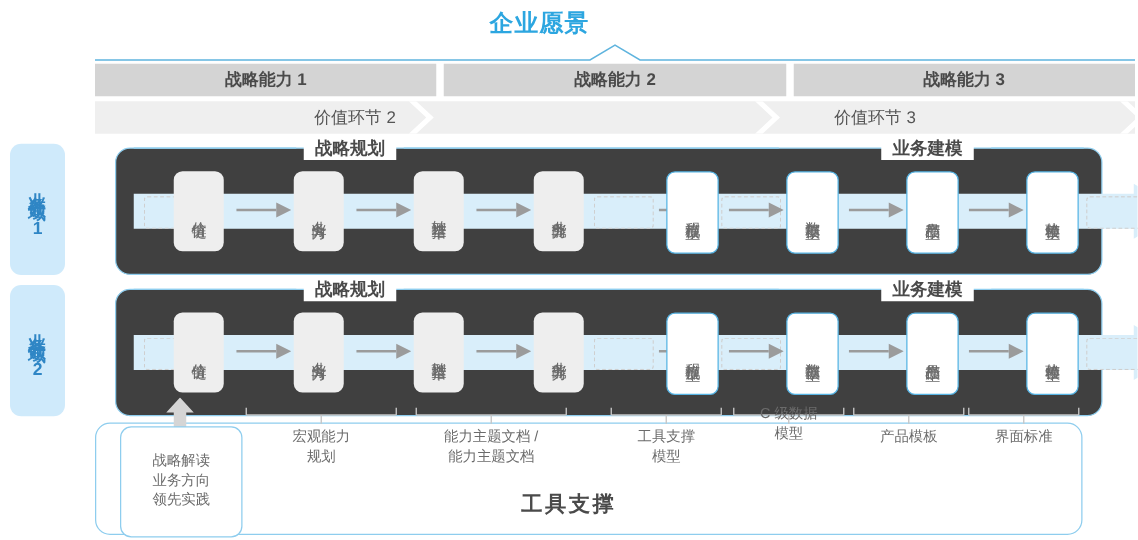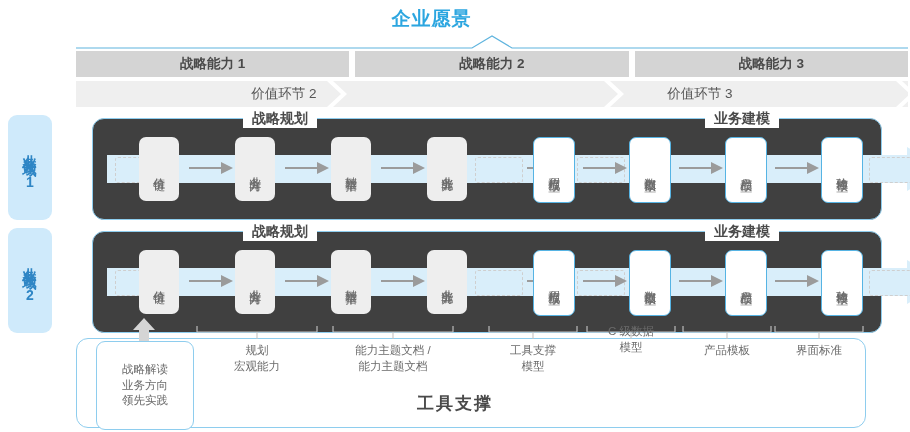--- a/index.html
+++ b/index.html
@@ -353,22 +353,22 @@
     <div>业务方向</div>
     <div>领先实践</div>
   </div>
 
   <div class="brk" style="left:196px;top:326px;">
     <svg width="122" height="14" viewBox="0 0 122 14">
         <path d="M1 0 L1 6 M1 6 L121 6 M121 6 L121 0 M61 6 L61 13" fill="none" stroke="#c6c6c6" stroke-width="1.1"></path>
       </svg>
   </div>
   <div class="ann" style="left:197px;top:343px;width:120px;">
+    <div>宏观能力</div>
     <div>规划</div>
-    <div>宏观能力</div>
   </div>
 
   <div class="brk" style="left:332px;top:326px;">
     <svg width="122" height="14" viewBox="0 0 122 14">
         <path d="M1 0 L1 6 M1 6 L121 6 M121 6 L121 0 M61 6 L61 13" fill="none" stroke="#c6c6c6" stroke-width="1.1"></path>
       </svg>
   </div>
   <div class="ann" style="left:333px;top:343px;width:120px;">
     <div>能力主题文档 /</div>
     <div>能力主题文档</div>

